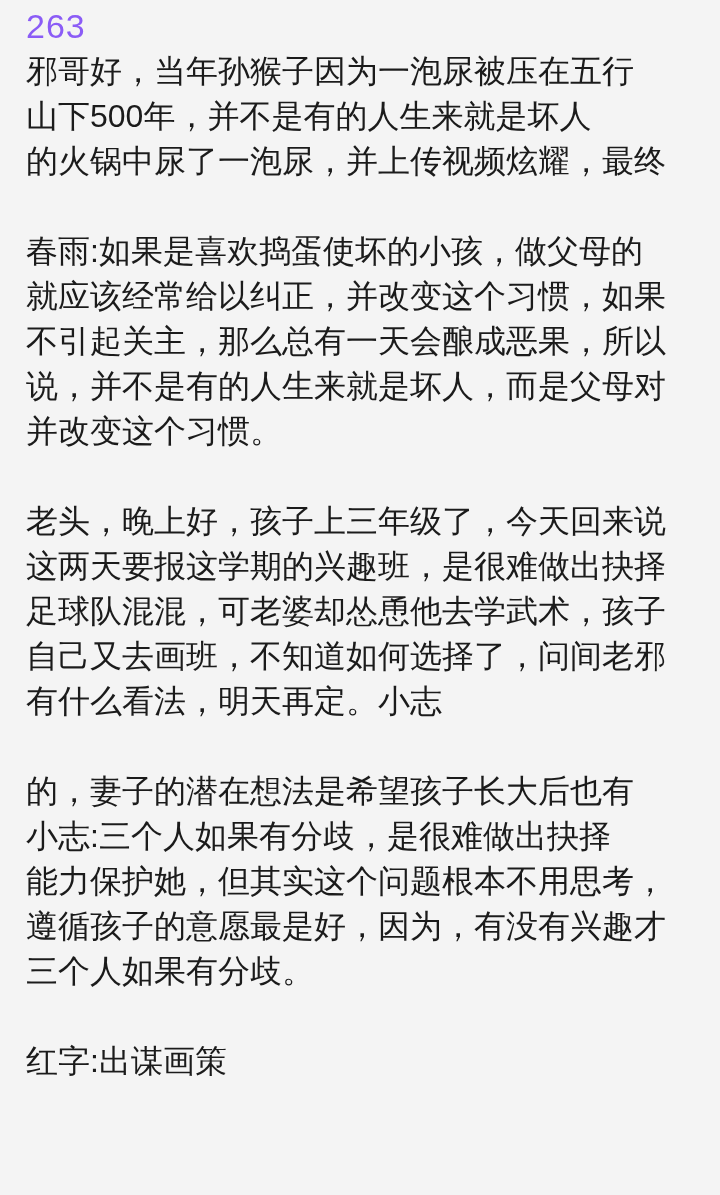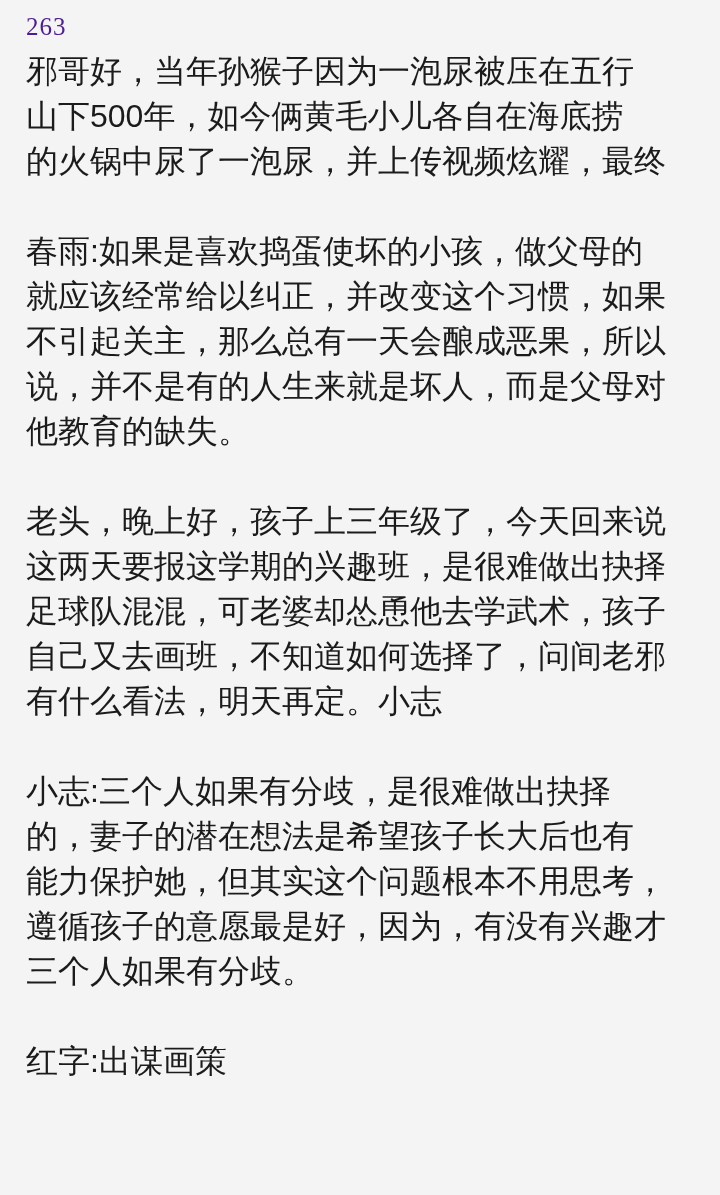--- a/index.html
+++ b/index.html
@@ -14,25 +14,24 @@
     font-family: "Liberation Sans", "DejaVu Sans", sans-serif;
   }
   .reader-page {
     box-sizing: border-box;
     width: 720px;
     height: 1195px;
     padding: 4px 18px 0 26px;
     background: #f4f4f4;
   }
   .page-number {
-    font-size: 25px;
+    font-size: 34px;
     line-height: 45px;
-    color: #4c1d95;
+    color: #8b5cf6;
     letter-spacing: 1px;
-    font-family: Liberation Serif, serif;
   }
   .paragraph {
     margin: 0 0 45px 0;
   }
   .paragraph:last-child {
     margin-bottom: 16px;
   }
   .line {
     font-size: 32px;
     line-height: 45px;
@@ -42,40 +41,40 @@
   }
 </style>
 </head>
 <body>
 
 <div class="reader-page">
   <div class="page-number">263</div>
   <div id="paragraphs">
       <div class="paragraph">
         <div class="line">邪哥好，当年孙猴子因为一泡尿被压在五行</div>
-        <div class="line">山下500年，如今俩黄毛小儿各自在海底捞</div>
+        <div class="line">山下500年，并不是有的人生来就是坏人</div>
         <div class="line">的火锅中尿了一泡尿，并上传视频炫耀，最终</div>
       </div>
       <div class="paragraph">
         <div class="line">春雨:如果是喜欢捣蛋使坏的小孩，做父母的</div>
         <div class="line">就应该经常给以纠正，并改变这个习惯，如果</div>
         <div class="line">不引起关主，那么总有一天会酿成恶果，所以</div>
         <div class="line">说，并不是有的人生来就是坏人，而是父母对</div>
-        <div class="line">他教育的缺失。</div>
+        <div class="line">并改变这个习惯。</div>
       </div>
       <div class="paragraph">
         <div class="line">老头，晚上好，孩子上三年级了，今天回来说</div>
         <div class="line">这两天要报这学期的兴趣班，是很难做出抉择</div>
         <div class="line">足球队混混，可老婆却怂恿他去学武术，孩子</div>
         <div class="line">自己又去画班，不知道如何选择了，问间老邪</div>
         <div class="line">有什么看法，明天再定。小志</div>
       </div>
       <div class="paragraph">
+        <div class="line">的，妻子的潜在想法是希望孩子长大后也有</div>
         <div class="line">小志:三个人如果有分歧，是很难做出抉择</div>
-        <div class="line">的，妻子的潜在想法是希望孩子长大后也有</div>
         <div class="line">能力保护她，但其实这个问题根本不用思考，</div>
         <div class="line">遵循孩子的意愿最是好，因为，有没有兴趣才</div>
         <div class="line">三个人如果有分歧。</div>
       </div>
       <div class="paragraph">
         <div class="line">红字:出谋画策</div>
       </div>
     </div>
 </div>
 

